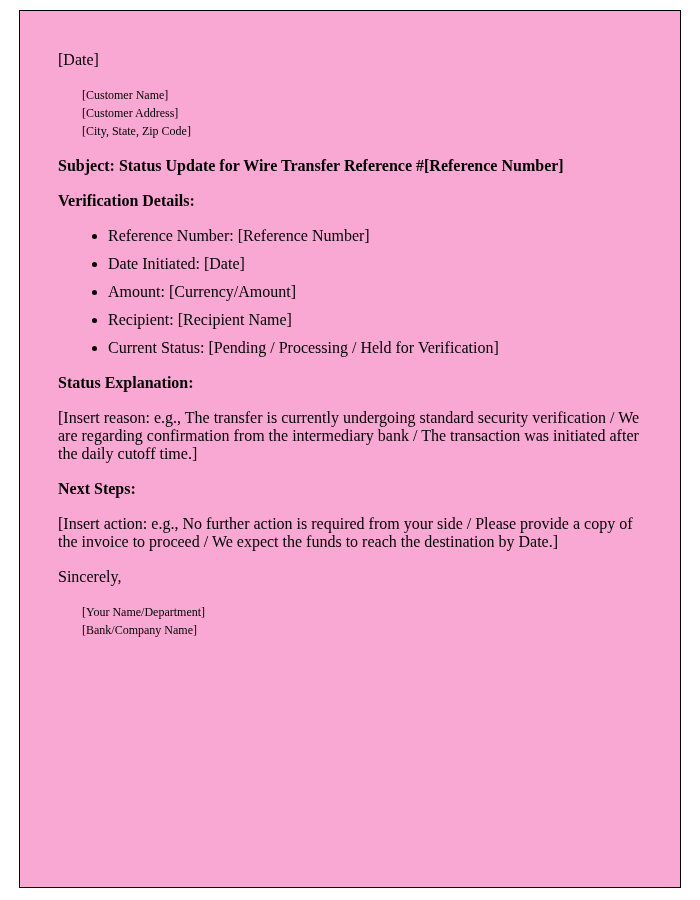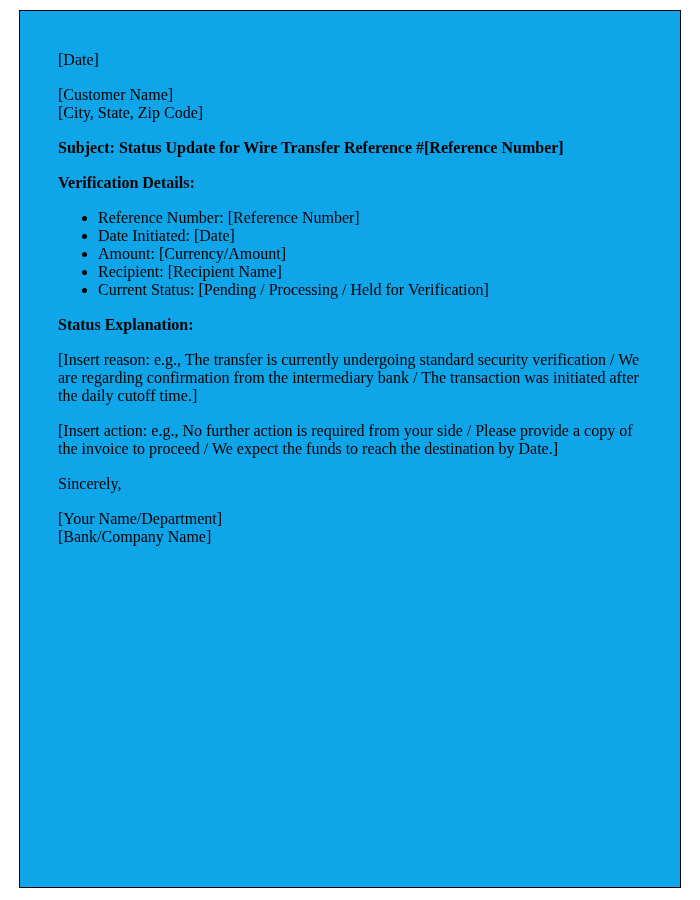--- a/index.html
+++ b/index.html
@@ -11,59 +11,61 @@
   }
   body {
     font-family: "Liberation Serif", "DejaVu Serif", serif;
     color: #000000;
   }
   .page {
     width: 662px;
     min-height: 878px;
     margin: 10px auto 12px auto;
     border: 1px solid #000000;
-    background: #0ea5e9;
+    background: #f9a8d4;
     padding: 40px 40px 40px 38px;
   }
   .para {
     font-size: 16px;
     line-height: 18px;
     margin: 0 0 17px 0;
   }
   .line {
-    font-size: 16px;
+    font-size: 12px;
     line-height: 18px;
+    margin-left: 24px;
   }
   .block {
     margin: 0 0 17px 0;
   }
   .bold {
     font-weight: bold;
     font-family: Liberation Serif, serif;
   }
   ul.details-list {
     margin: 0 0 17px 0;
     padding: 0 0 0 40px;
   }
   ul.details-list li {
     font-size: 16px;
     line-height: 18px;
-    margin: 0;
+    margin: 10px;
     padding: 0;
   }
 </style>
 </head>
 <body>
 
 <div class="page">
 
   <p class="para">[Date]</p>
 
   <div class="block">
     <div class="line">[Customer Name]</div>
+    <div class="line">[Customer Address]</div>
     <div class="line">[City, State, Zip Code]</div>
   </div>
 
   <p class="para bold">Subject: Status Update for Wire Transfer Reference #[Reference Number]</p>
 
 
 
   <p class="para bold">Verification Details:</p>
 
   <ul class="details-list">
@@ -71,20 +73,21 @@
     <li>Date Initiated: [Date]</li>
     <li>Amount: [Currency/Amount]</li>
     <li>Recipient: [Recipient Name]</li>
     <li>Current Status: [Pending / Processing / Held for Verification]</li>
   </ul>
 
   <p class="para bold">Status Explanation:</p>
 
   <p class="para">[Insert reason: e.g., The transfer is currently undergoing standard security verification / We are regarding confirmation from the intermediary bank / The transaction was initiated after the daily cutoff time.]</p>
 
+  <p class="para bold">Next Steps:</p>
 
   <p class="para">[Insert action: e.g., No further action is required from your side / Please provide a copy of the invoice to proceed / We expect the funds to reach the destination by Date.]</p>
 
 
   <p class="para">Sincerely,</p>
 
   <div class="block">
     <div class="line">[Your Name/Department]</div>
     <div class="line">[Bank/Company Name]</div>
   </div>

